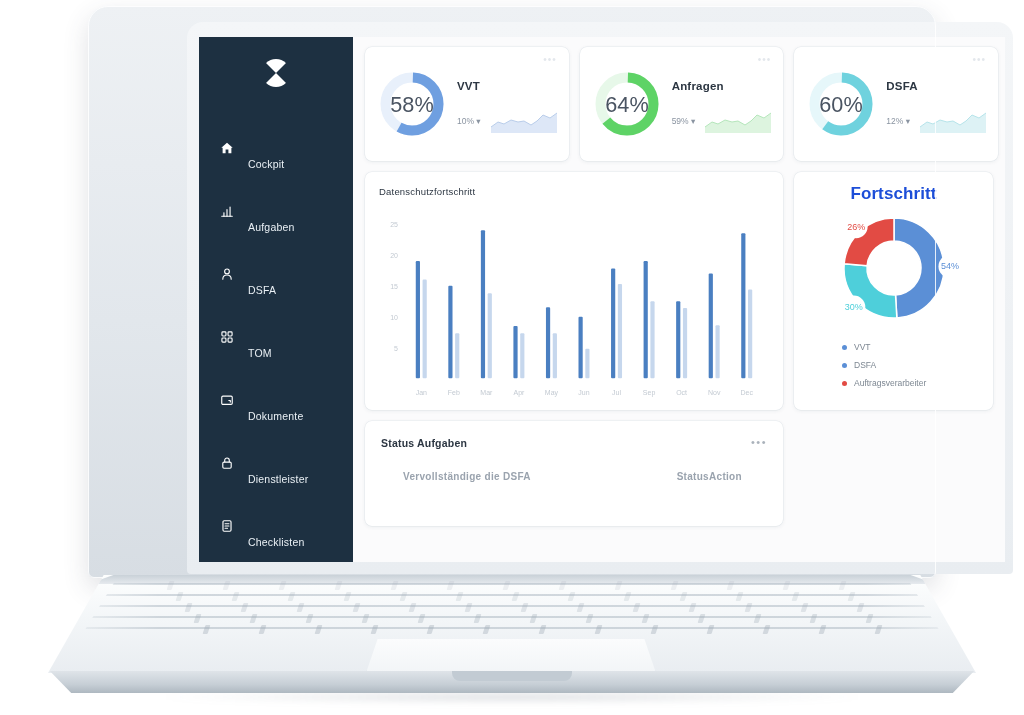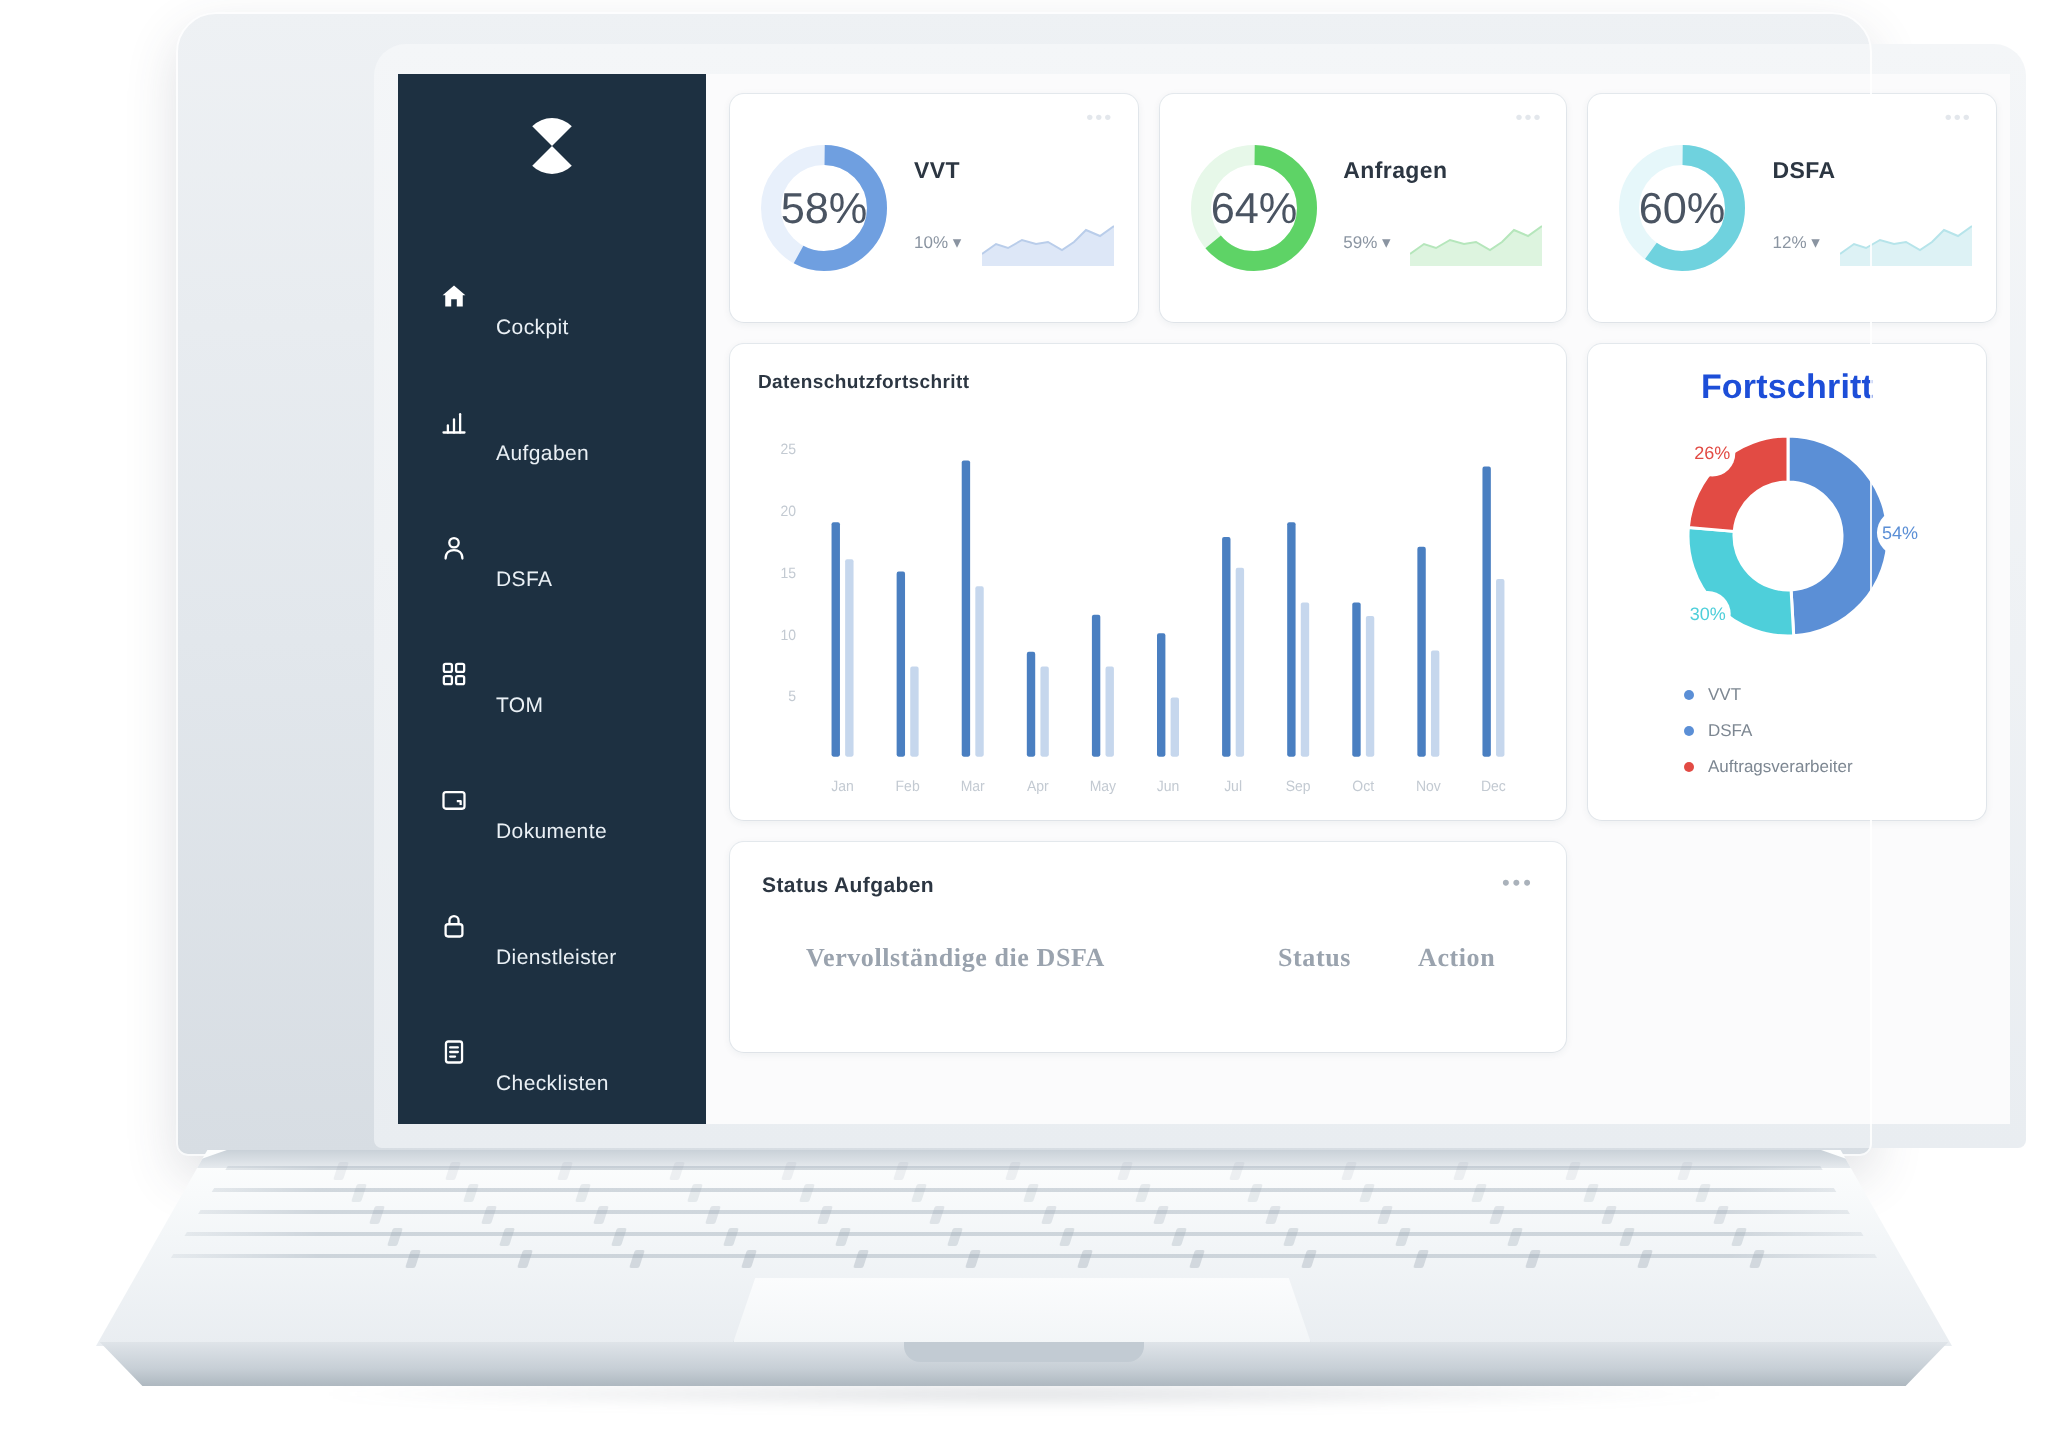--- a/index.html
+++ b/index.html
@@ -119,37 +119,37 @@
   .stat-donut{ width:70px; height:70px; flex:0 0 70px; margin-right:10px; }
   .stat-donut .pct{ font-size:13px; font-weight:400; fill:#4a5462; }
   .stat-right{ flex:1; display:flex; flex-direction:column; justify-content:center; gap:17px; padding-top:4px;}
   .stat-title{ font-size:11.5px; font-weight:700; color:#2c3642; letter-spacing:.2px; }
   .stat-bottom{ display:flex; align-items:center; gap:10px; }
   .stat-delta{ font-size:8.5px; color:#8a94a1; white-space:nowrap; }
   .spark{ width:66px; height:24px; }
 
   .row-mid{ display:flex; gap: 11px; height: 238px; }
   .chart-card{ flex: 0 0 418px; padding: 14px 14px 6px 14px; display:flex; flex-direction:column; }
-  .chart-title{ font-size:9.5px; font-weight:700; color:#2c3642; letter-spacing:.2px; margin-bottom:4px;}
+  .chart-title{ font-size:9.5px; font-weight:400; color:#2c3642; letter-spacing:.2px; margin-bottom:4px;}
   .chart-svg{ width:100%; flex:1; }
   .pie-card{ flex:1; padding: 12px 10px; display:flex; flex-direction:column; align-items:center; }
   .pie-title{ font-size:17px; font-weight:700; color:#1d4ed8; margin-bottom:2px; letter-spacing:.1px;}
   .pie-svg{ width:150px; height:130px; }
   .legend{ align-self:flex-start; margin-left:38px; margin-top:6px; display:flex; flex-direction:column; gap:8px; }
   .leg{ display:flex; align-items:center; gap:7px; }
   .leg .dot{ width:5px; height:5px; border-radius:50%; }
   .leg .lt{ font-size:8.5px; color:#7d8792; }
 
   .row-bot{ display:flex; gap:11px; }
   .tasks-card{ flex: 0 0 418px; height: 105px; padding: 16px 16px 0 16px; position:relative; }
   .tasks-title{ font-size:10.5px; font-weight:700; color:#2c3642; letter-spacing:.2px; }
   .tasks-head{ display:flex; align-items:center; margin-top:22px; padding: 0 6px 0 22px; }
-  .th{ font-size:13px; font-weight:700; color:#9aa3ae; letter-spacing:.3px;font-family:Liberation Serif, serif; }
+  .th{ font-size:10px; font-weight:700; color:#9aa3ae; letter-spacing:.3px; }
   .th.task{ flex:1; }
-  .th.status{ width:70px; }
+  .th.status{ width:70px;text-align:right; }
   .th.action{ width:52px; }
   .tasks-dots{ position:absolute; right:16px; top:16px; font-size:11px; color:#aab2bb; letter-spacing:1.5px; line-height:1;}
 </style>
 </head>
 <body>
 
 <div id="stage">
 
   <div class="shadow-pad"></div>
 

